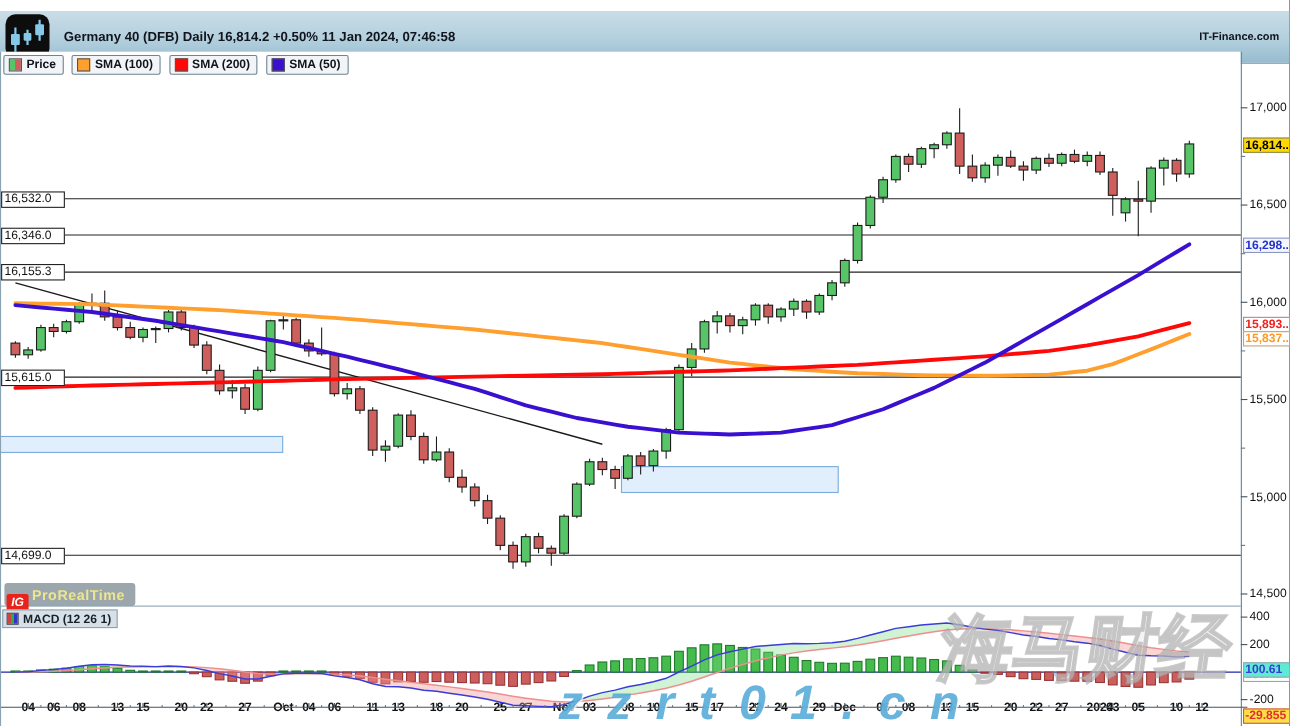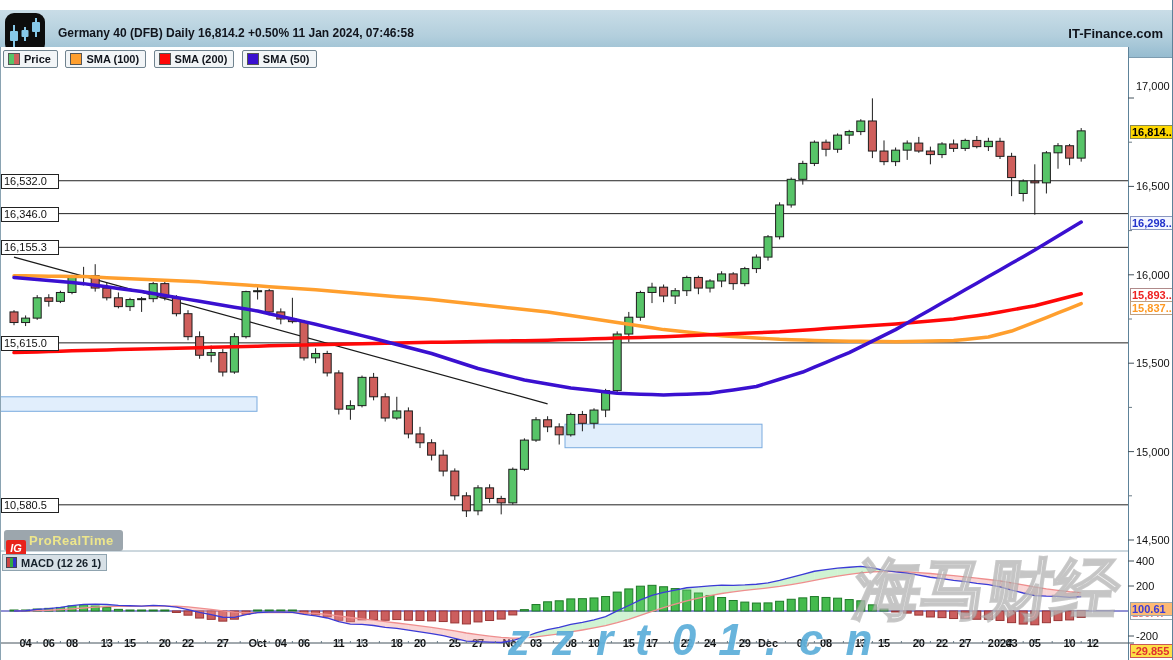--- a/index.html
+++ b/index.html
@@ -1,21 +1,21 @@
 <!DOCTYPE html>
 <html><head>
 <meta charset="utf-8">
 <style>
   html,body{margin:0;padding:0;background:#ffffff;font-family:"Liberation Sans",sans-serif;}
   #app{position:relative;width:1173px;height:660px;overflow:hidden;background:#ffffff;border-right:1px solid #5d8299;box-sizing:border-box;}
   
   .topbar{position:absolute;left:0;top:0;width:1173px;height:47px;background:linear-gradient(180deg,#c9dde7 0%,#b3cfdd 55%,#96bcd0 100%);border-bottom:1px solid #7d9cb0;margin-top:10px;}
   .logo{position:absolute;left:5px;top:3px;width:40px;height:40px;background:#0d0d0d;border-radius:9px;}
   .title{position:absolute;left:58px;top:0;height:47px;line-height:47px;font-size:12px;font-weight:bold;color:#10141c;}
-  .provider{position:absolute;right:10px;top:0;height:47px;line-height:47px;font-size:13px;font-weight:bold;color:#10141c;}
+  .provider{position:absolute;right:10px;top:0;height:47px;line-height:47px;font-size:10px;font-weight:bold;color:#10141c;}
   
   .legendrow{position:absolute;left:0;top:47px;width:1128px;height:25px;background:#ffffff;}
   .chip{display:inline-flex;align-items:center;gap:4px;margin:3px 0 0 3px;padding:2px 6px 2px 4px;border:1px solid #70838f;background:#f2f5f7;border-radius:2px;font-size:11px;font-weight:bold;color:#10141c;justify-content:space-between;}
   .chip .ic{display:inline-block;width:10px;height:10px;border:1px solid #555;}
   
   .vsep{position:absolute;left:1128px;top:47px;width:1px;height:613px;background:#5d8299;}
   .ylab{position:absolute;left:1136px;width:36px;font-size:11px;color:#111;}
   .badge{position:absolute;left:1130px;width:40px;height:12px;line-height:12px;font-size:11px;font-weight:bold;background:#fff;border:1px solid #8a97a0;overflow:hidden;white-space:nowrap;padding-left:1px;}
   .lvlbox{position:absolute;left:1px;width:54px;height:13px;line-height:13px;background:#fff;border:1px solid #222;font-size:11px;color:#111;padding-left:2px;z-index:3;}
   .xlab{position:absolute;top:637px;transform:translateX(-50%);font-size:11px;font-weight:bold;color:#111;}
@@ -553,22 +553,22 @@
       <line x1="1081.1999999999998" y1="641" x2="1081.1999999999998" y2="643" stroke="#6a7b86" stroke-width="1"></line>
       <line x1="0.5" y1="47" x2="0.5" y2="660" stroke="#8aa3b2" stroke-width="1"></line>
     </svg>
 
   <div class="vsep"></div>
   <div id="overlays">
       <div class="lvlbox" style="top:173.7424px">16,532.0</div>
       <div class="lvlbox" style="top:206.62720000000002px">16,346.0</div>
       <div class="lvlbox" style="top:240.34296000000015px">16,155.3</div>
       <div class="lvlbox" style="top:335.86800000000005px">15,615.0</div>
-      <div class="lvlbox" style="top:497.81680000000006px">10,580.5</div>
-      <div class="ylab" style="top:80px">17,000</div>
+      <div class="lvlbox" style="top:497.81680000000006px">14,699.0</div>
+      <div class="ylab" style="top:92px">17,000</div>
       <div class="ylab" style="top:180.4px">16,500</div>
       <div class="ylab" style="top:268.8px">16,000</div>
       <div class="ylab" style="top:357.20000000000005px">15,500</div>
       <div class="ylab" style="top:445.6px">15,000</div>
       <div class="ylab" style="top:534px">14,500</div>
       <div class="ylab" style="top:555px">400</div>
       <div class="ylab" style="top:580px">200</div>
       <div class="ylab" style="top:630px">-200</div>
       <div class="xlab" style="left:25.6px">04</div>
       <div class="xlab" style="left:48.8px">06</div>
@@ -607,21 +607,21 @@
       <div class="xlab" style="left:1000px">2024</div>
       <div class="xlab" style="left:1011.6px">03</div>
       <div class="xlab" style="left:1034.8px">05</div>
       <div class="xlab" style="left:1069.6px">10</div>
       <div class="xlab" style="left:1092.8px">12</div>
       <div class="badge" style="top:124.84943999999987px;background:#ffd800;color:#000;border-color:#8a8a55">16,814..</div>
       <div class="badge" style="top:216.11360000000002px;background:#f4f6ff;color:#2233cc;border-color:#8a97c0">16,298..</div>
       <div class="badge" style="top:287.7176px;background:#ffffff;color:#ee2222;border-color:#b08a8a">15,893..</div>
       <div class="badge" style="top:300.7176px;background:#ffffff;color:#ff9922;border-color:#c0a080">15,837..</div>
       <div class="badge" style="top:606px;background:#fff;color:#e87d7d;border-color:#9aa7b0">130.47</div>
-      <div class="badge" style="top:601.69125px;background:#fdba74;color:#3b3bd6;border-color:#9aa7b0">100.61</div>
+      <div class="badge" style="top:601.69125px;background:#5eead4;color:#3b3bd6;border-color:#9aa7b0">100.61</div>
       <div class="badge" style="top:644px;background:#fde047;color:#e03030;border-color:#cc5555">-29.855</div>
     </div>
 
   <div class="prt">
     <span class="ig">IG</span>
     <span class="nm">ProRealTime</span>
   </div>
 
   <div class="macdchip">
     <span class="ic" style="background:linear-gradient(90deg,#cc4444 33%,#33aa44 33%,#33aa44 66%,#3333cc 66%)"></span>

